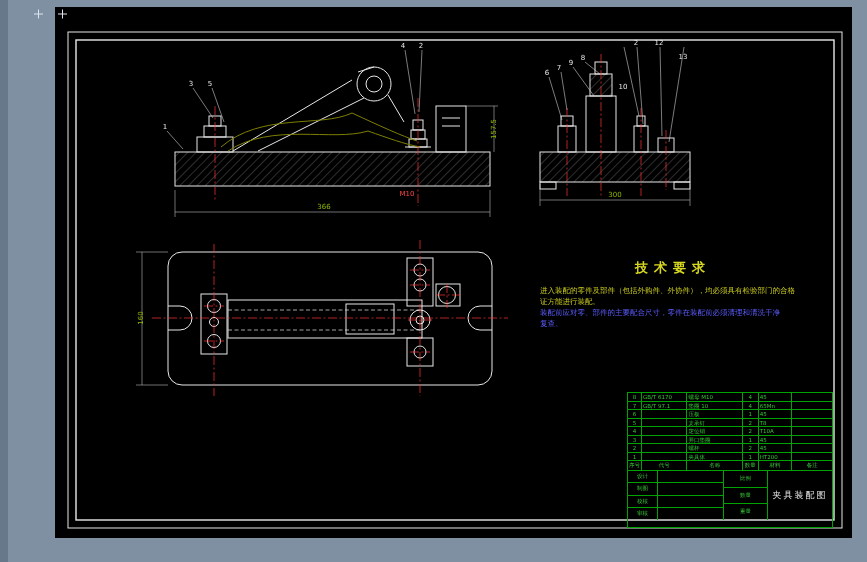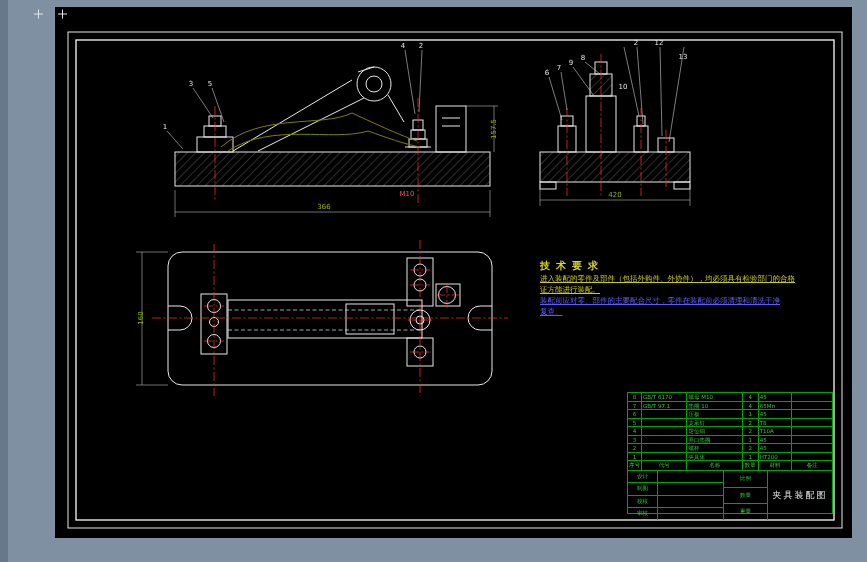--- a/index.html
+++ b/index.html
@@ -7,25 +7,25 @@
   .abs{position:absolute;}
   #stage{position:absolute;left:0;top:0;width:867px;height:562px;}
   #left-strip{position:absolute;left:0;top:0;width:8px;height:562px;background:#66788a;}
   #canvas{position:absolute;left:55px;top:7px;width:797px;height:531px;background:#000;}
   #linework{position:absolute;left:0;top:0;width:867px;height:562px;pointer-events:none;}
   .balloon{position:absolute;transform:translate(-50%,-50%);color:#e9e9e9;font-size:7px;line-height:7px;}
   .dimlabel{position:absolute;transform:translate(-50%,-50%);color:#8db600;font-size:7px;line-height:7px;white-space:nowrap;}
   .dimlabel.rot{transform:translate(-50%,-50%) rotate(-90deg);}
   
   #tech{position:absolute;left:540px;top:259px;width:266px;color:#c9c920;}
-  #tech .tech-title{text-align:left;font-size:10px;letter-spacing:6px;color:#d8d820;font-weight:bold;margin-bottom:0;}
-  .tech-line{font-size:7.5px;line-height:11px;white-space:nowrap;text-decoration:underline;}
+  #tech .tech-title{text-align:center;font-size:13px;letter-spacing:6px;color:#d8d820;font-weight:bold;margin-bottom:8px;}
+  .tech-line{font-size:7.5px;line-height:11px;white-space:nowrap;}
   .tech-line.blue{color:#5b5bff;}
   
-  #tblock{position:absolute;left:627px;top:392px;width:206px;height:122px;border:1px solid #00a400;box-sizing:border-box;}
+  #tblock{position:absolute;left:627px;top:392px;width:206px;height:136px;border:1px solid #00a400;box-sizing:border-box;}
   .bom-row{display:flex;height:8.5px;}
   .bom-row.hdr{height:10px;}
   .bom-cell{border-right:1px solid #00a400;border-bottom:1px solid #00a400;box-sizing:border-box;
             font-size:5.5px;line-height:8px;color:#35c435;overflow:hidden;padding:0 1px;white-space:nowrap;}
   .bom-row.hdr .bom-cell{line-height:9.5px;text-align:center;}
   .c0{width:14px;text-align:center;} .c1{width:46px;} .c2{width:56px;} .c3{width:16px;text-align:center;}
   .c4{width:34px;} .c5{width:40px;border-right:none;}
   #tb-bottom{display:flex;height:49px;}
   #tb-left{width:96px;display:flex;flex-direction:column;}
   .tb-lrow{display:flex;flex:1;}
@@ -198,21 +198,21 @@
       <span class="balloon" style="left: 583px; top: 58px;">8</span>
       <span class="balloon" style="left: 623px; top: 43px; margin-top: 44px;">10</span>
       <span class="balloon" style="left: 636px; top: 43px;">2</span>
       <span class="balloon" style="left: 659px; top: 43px;">12</span>
       <span class="balloon" style="left: 683px; top: 57px;">13</span>
     </div>
 
   <div id="dim-layer" class="abs" style="left:0;top:0;">
       <span class="dimlabel" style="left: 324px; top: 207px; color: rgb(141, 182, 0);">366</span>
       <span class="dimlabel rot" style="left: 494px; top: 129px; color: rgb(141, 182, 0);">157.5</span>
-      <span class="dimlabel" style="left: 615px; top: 195px; color: rgb(141, 182, 0);">420</span>
+      <span class="dimlabel" style="left: 615px; top: 195px; color: rgb(141, 182, 0);">300</span>
       <span class="dimlabel rot" style="left: 141px; top: 318px; color: rgb(141, 182, 0);">160</span>
       <span class="dimlabel" style="left: 407px; top: 194px; color: rgb(255, 69, 69);">M10</span>
     </div>
 
   <div id="tech">
     <div class="tech-title">技术要求</div>
     <div>
         <div class="tech-line">进入装配的零件及部件（包括外购件、外协件），均必须具有检验部门的合格</div>
         <div class="tech-line">证方能进行装配。</div>
         <div class="tech-line blue">装配前应对零、部件的主要配合尺寸，零件在装配前必须清理和清洗干净</div>

